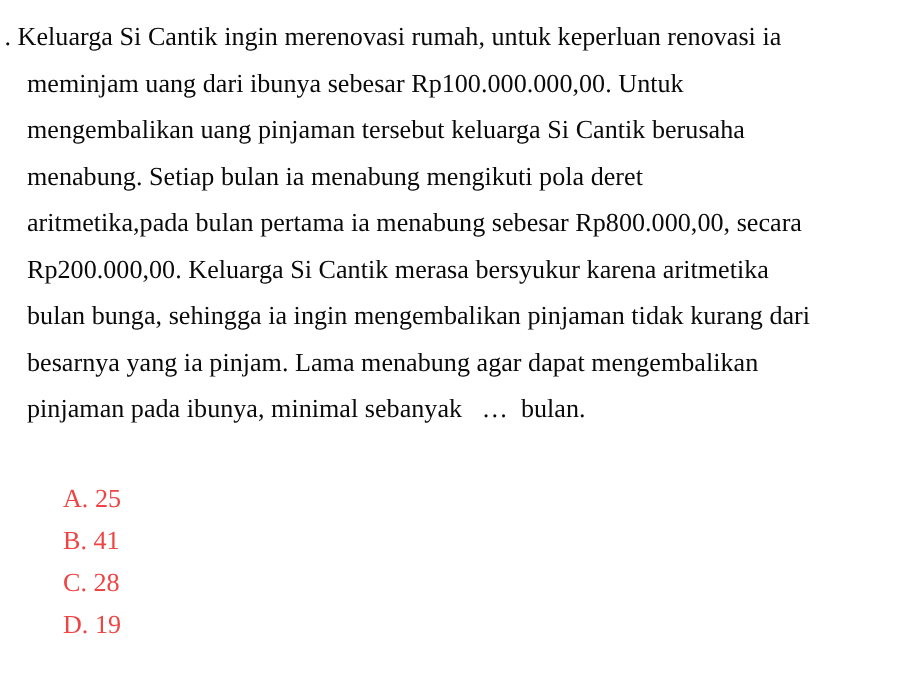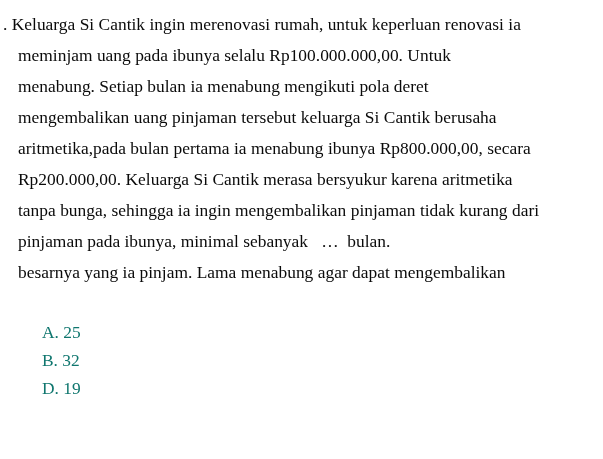--- a/index.html
+++ b/index.html
@@ -53,45 +53,46 @@
     top: 318px;
     width: 603px;
   }
   .option-row {
     display: block;
     height: 28px;
     line-height: 28px;
     padding-left: 42px;
     font-size: 17.4px;
     white-space: pre;
-    color: #0f766e;
+    color: #ef4444;
   }
   .opt-letter {
     display: inline;
   }
   .opt-value {
     display: inline;
   }
 </style>
 </head>
 <body>
 
 <div id="page">
 
   <div class="question-block">
     <div class="q-line first">. Keluarga Si Cantik ingin merenovasi rumah, untuk keperluan renovasi ia</div>
-    <div class="q-line cont">meminjam uang pada ibunya selalu Rp100.000.000,00. Untuk</div>
+    <div class="q-line cont">meminjam uang dari ibunya sebesar Rp100.000.000,00. Untuk</div>
+    <div class="q-line cont">mengembalikan uang pinjaman tersebut keluarga Si Cantik berusaha</div>
     <div class="q-line cont">menabung. Setiap bulan ia menabung mengikuti pola deret</div>
-    <div class="q-line cont">mengembalikan uang pinjaman tersebut keluarga Si Cantik berusaha</div>
-    <div class="q-line cont">aritmetika,pada bulan pertama ia menabung ibunya Rp800.000,00, secara</div>
+    <div class="q-line cont">aritmetika,pada bulan pertama ia menabung sebesar Rp800.000,00, secara</div>
     <div class="q-line cont">Rp200.000,00. Keluarga Si Cantik merasa bersyukur karena aritmetika</div>
-    <div class="q-line cont">tanpa bunga, sehingga ia ingin mengembalikan pinjaman tidak kurang dari</div>
+    <div class="q-line cont">bulan bunga, sehingga ia ingin mengembalikan pinjaman tidak kurang dari</div>
+    <div class="q-line cont">besarnya yang ia pinjam. Lama menabung agar dapat mengembalikan</div>
     <div class="q-line cont">pinjaman pada ibunya, minimal sebanyak   …  bulan.</div>
-    <div class="q-line cont">besarnya yang ia pinjam. Lama menabung agar dapat mengembalikan</div>
   </div>
 
   <div class="options">
     <div class="option-row"><span class="opt-letter">A. </span><span class="opt-value">25</span></div>
-    <div class="option-row"><span class="opt-letter">B. </span><span class="opt-value">32</span></div>
+    <div class="option-row"><span class="opt-letter">B. </span><span class="opt-value">41</span></div>
+    <div class="option-row"><span class="opt-letter">C. </span><span class="opt-value">28</span></div>
     <div class="option-row"><span class="opt-letter">D. </span><span class="opt-value">19</span></div>
   </div>
 
 </div>
 
 </body></html>

